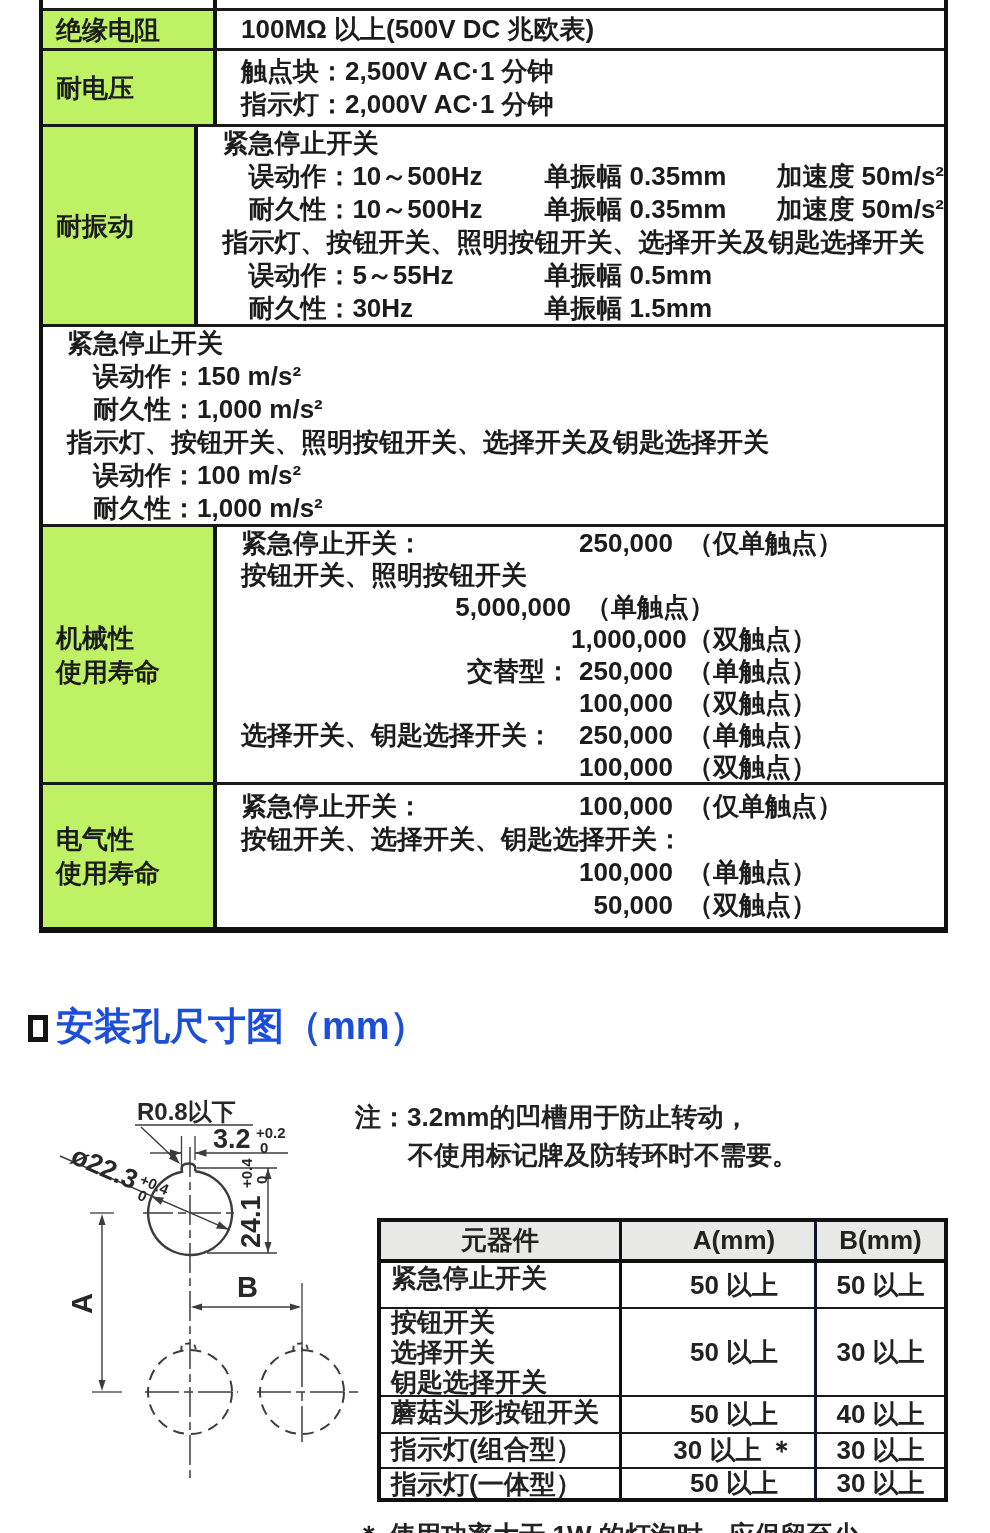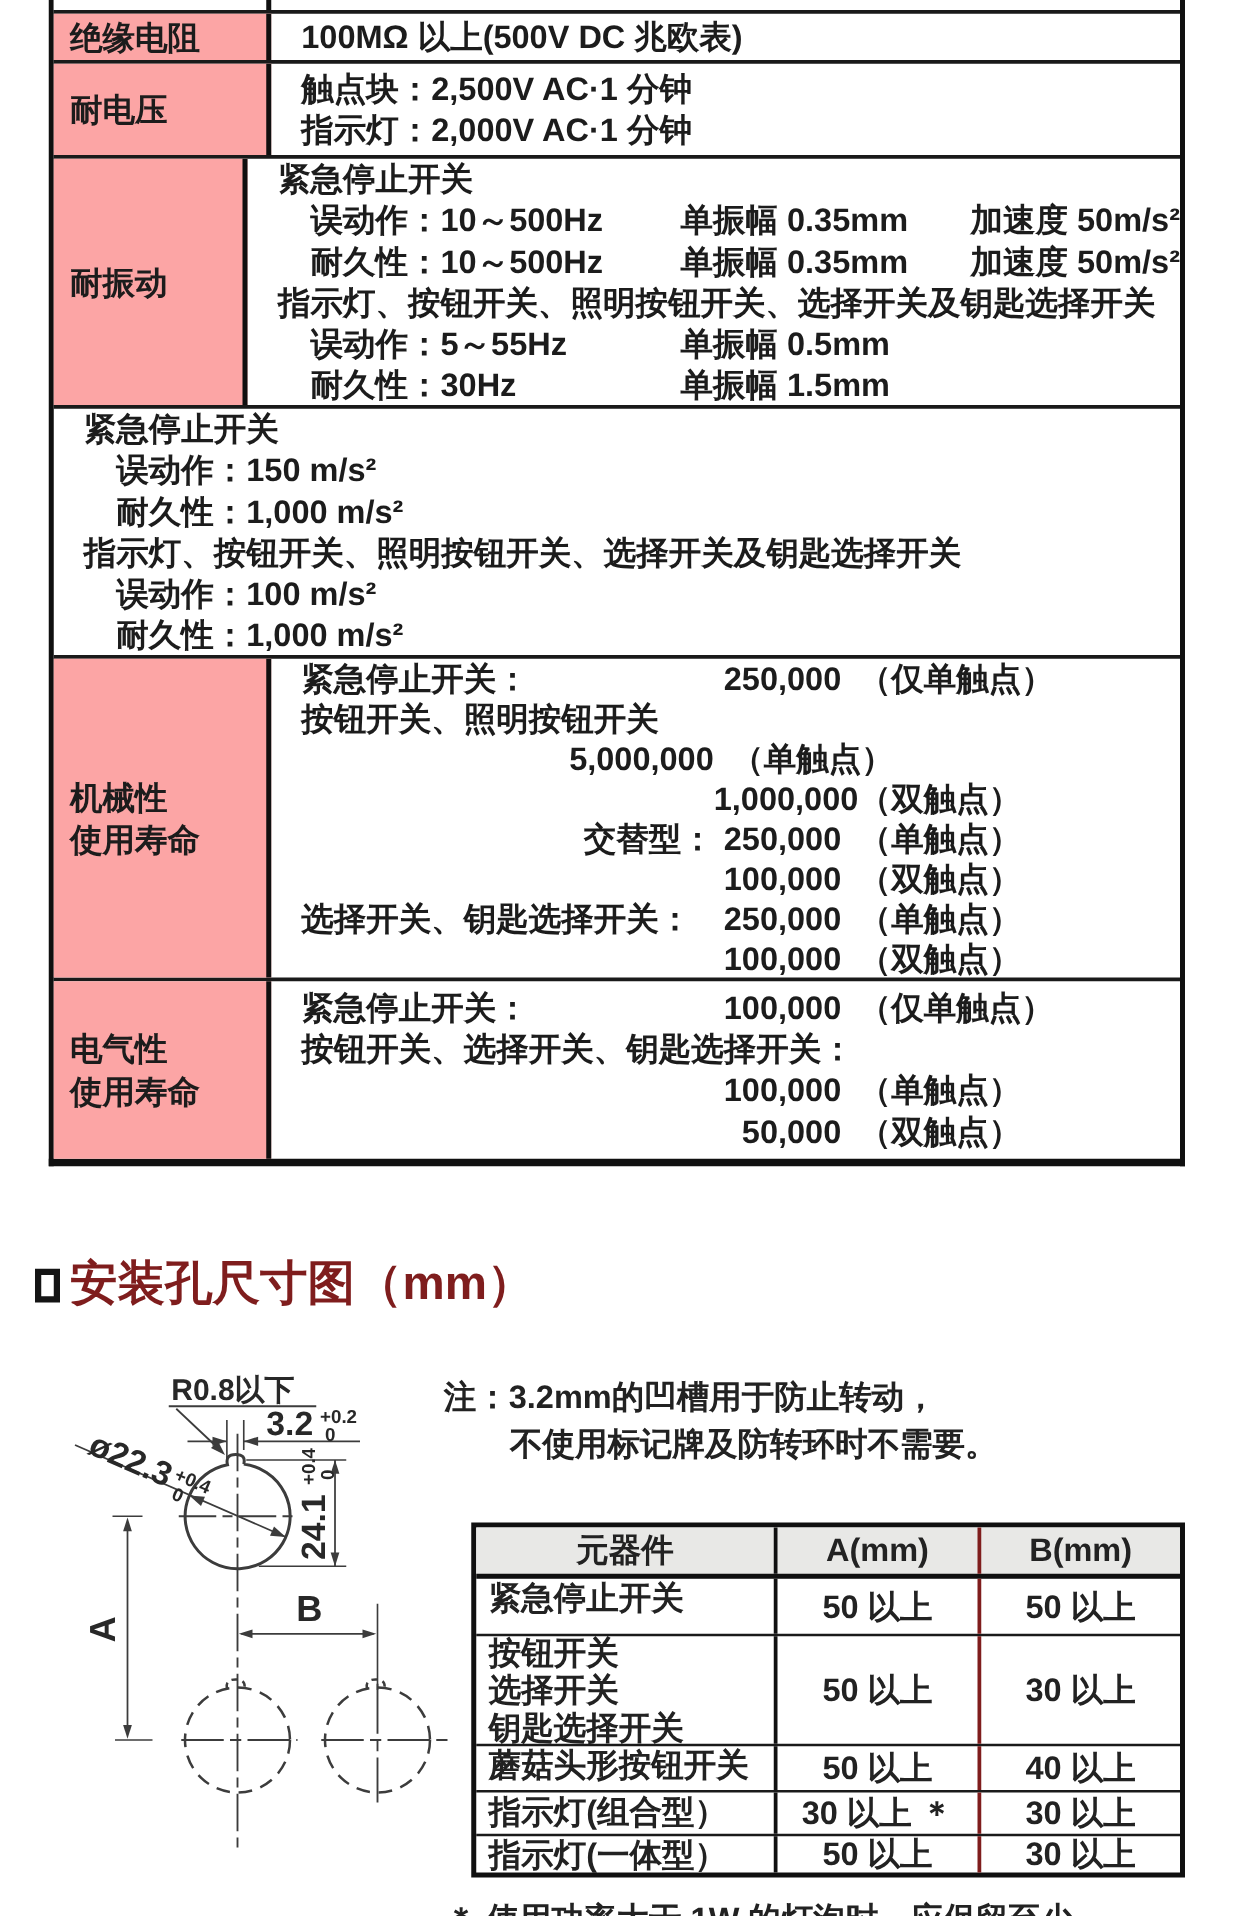--- a/index.html
+++ b/index.html
@@ -7,40 +7,40 @@
        font-family:"Liberation Sans","DejaVu Sans",sans-serif;color:#1c1c1c;}
   .page{position:relative;width:990px;height:1533px;background:#fff;}
   *{box-sizing:border-box;}
 
   
   .spec-table{position:absolute;left:39px;top:0;width:909px;
     border-left:4px solid #101010;border-right:4px solid #101010;
     border-bottom:6px solid #101010;font-weight:bold;}
   .srow{display:flex;border-top:3px solid #1a1a1a;}
   .srow.first{border-top:none;}
-  .lbl{width:174px;background:#fca5a5;border-right:4px solid #101010;
+  .lbl{width:174px;background:#bef264;border-right:4px solid #101010;
     display:flex;flex-direction:column;justify-content:center;
     padding-left:13px;font-size:26px;line-height:34px;}
   .lbl.white{background:#fff;}
   .cnt{flex:1;display:flex;flex-direction:column;justify-content:center;
     padding-left:24px;font-size:26px;line-height:33px;}
   .cnt.tight{line-height:32px;}
   .ln{white-space:nowrap;}
   .ind{padding-left:26px;}
   .grid3{display:grid;grid-template-columns:322px 232px auto;}
   .grid3 .g1{padding-left:26px;}
   .numgrid{display:grid;grid-template-columns:330px 102px auto;}
   .numgrid .pre{text-align:left;}
   .numgrid .preR{text-align:right;}
   .numgrid .num{text-align:right;}
   .numgrid .post{padding-left:14px;}
 
   
   .sec-title{position:absolute;left:28px;top:1001px;display:flex;align-items:center;
-    font-size:38px;font-weight:bold;color:#7f1d1d;}
+    font-size:38px;font-weight:bold;color:#1d4ed8;}
   .sq-bullet{width:20px;height:27px;border:5px solid #141414;margin-right:8px;margin-top:4px;}
 
   
   .note{position:absolute;left:355px;top:1098px;font-size:26px;line-height:38px;
     font-weight:bold;color:#222;}
   .note .l2{padding-left:53px;}
 
   
   .diagram{position:absolute;left:10px;top:1090px;}
   .dg-line{stroke:#3c3c3c;fill:none;}
@@ -49,21 +49,21 @@
 
   
   .mtable{position:absolute;left:377px;top:1218px;width:571px;
     border:4px solid #101010;font-weight:bold;font-size:26px;color:#222;}
   .mrow{display:flex;border-top:2px solid #1a1a1a;}
   .mrow.mhead{border-top:none;border-bottom:4px solid #101010;background:#e8e8e6;}
   .mc{display:flex;align-items:center;justify-content:center;text-align:center;}
   .mc1{width:241px;border-right:3px solid #101010;justify-content:flex-start;
        text-align:left;padding-left:10px;flex-direction:column;align-items:flex-start;}
   .mhead .mc1{justify-content:center;align-items:center;padding-left:0;font-family:Liberation Serif, serif;}
-  .mc2{width:163px;border-right:3px solid #7f1d1d;}
+  .mc2{width:163px;border-right:3px solid #0f172a;margin-left:32px;}
   .mc3{flex:1;}
   .mname{line-height:30px;white-space:nowrap;}
 
   
   .footnote{position:absolute;left:356px;top:1518px;font-size:26px;font-weight:bold;
     white-space:nowrap;color:#222;}
 </style>
 </head>
 <body>
 

